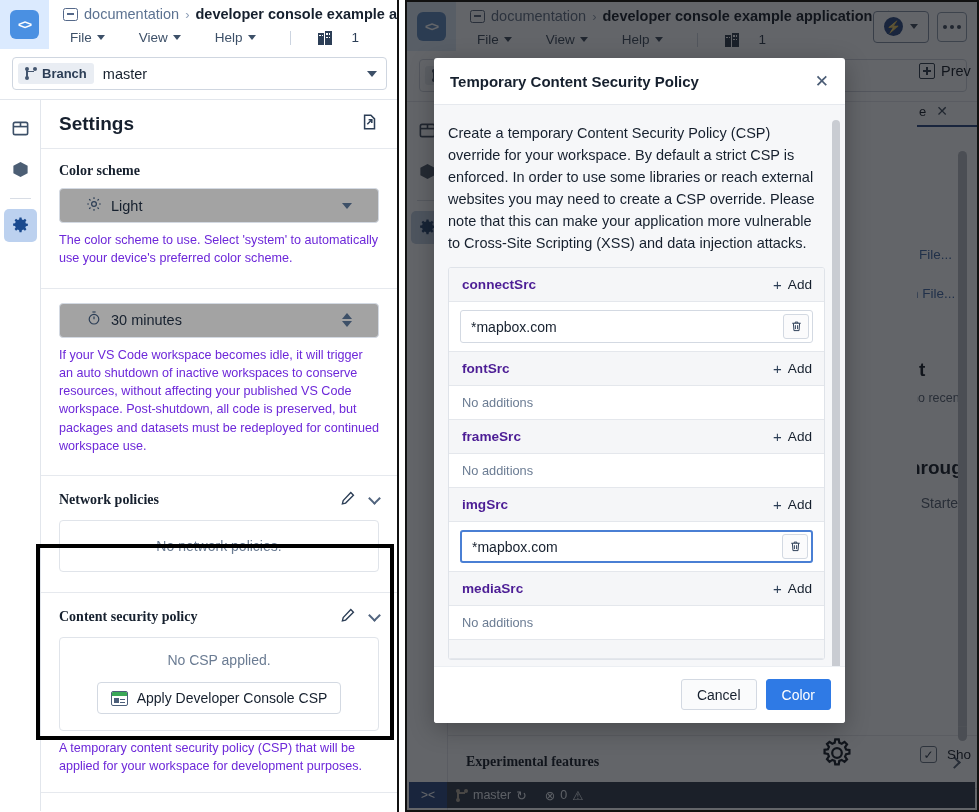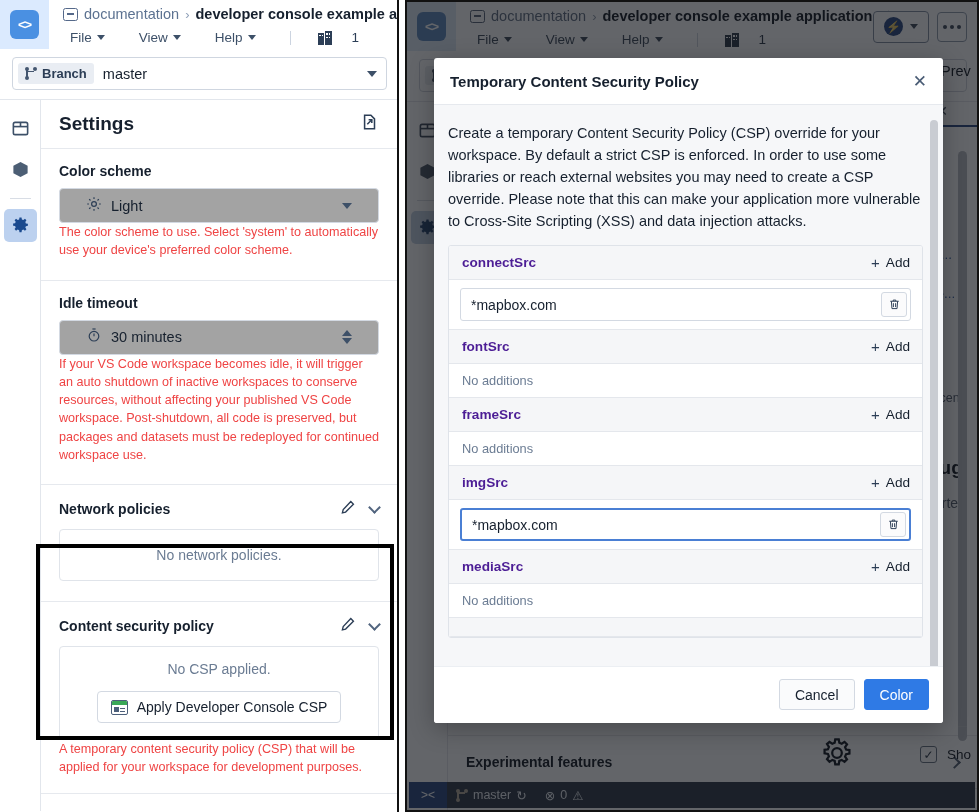--- a/index.html
+++ b/index.html
@@ -123,28 +123,28 @@
   .rail-div { width: 21px; height: 1px; background: #d8dde5; margin: 4px 0 2px; }
 
   
   .settings-col { flex: 1; border-top: 1px solid #e2e6ec; overflow: hidden; background: #fff; position: relative; }
   .settings-head {
     display: flex; align-items: center; justify-content: space-between;
     padding: 13px 18px 13px 18px; border-bottom: 1px solid #e6e9ee;
   }
   .settings-title { font-size: 19px; font-weight: 700; color: #16202e; }
   .sect { padding: 14px 18px 20px; border-bottom: 1px solid #e6e9ee; }
-  .sect-label { font-size: 14px; font-weight: 700; color: #16202e; margin-bottom: 9px; }
+  .sect-label { font-size: 14px; font-weight: 700; color: #16202e; margin-bottom: 9px; font-family: Liberation Serif, serif; }
   .field {
     display: flex; align-items: center; height: 35px; border: 1px solid #d3d9e2;
     border-radius: 4px; background: #a3a3a3; padding: 0 26px; gap: 9px;
   }
   .field-val { flex: 1; font-size: 14.5px; color: #16202e; }
   .help {
-    font-size: 12.6px; color: #ef4444; line-height: 1.45; margin-top: 0;
+    font-size: 12.6px; color: #6d28d9; line-height: 1.45; margin-top: 8px;
   }
   .stepper { display: flex; flex-direction: column; gap: 2px; }
   .stepper b { display: block; width: 0; height: 0; border-left: 5px solid transparent;
                border-right: 5px solid transparent; }
   .stepper b.up { border-bottom: 6px solid #3d5068; }
   .stepper b.dn { border-top: 6px solid #3d5068; }
 
   .sect-row { display: flex; align-items: center; justify-content: space-between; }
   .sect-actions { display: flex; align-items: center; gap: 14px; }
   .empty-box {
@@ -185,21 +185,21 @@
           border-bottom: 2px solid #51647e; }
   .chev.down { transform: rotate(45deg); margin-top: -4px; }
   .chev.right { transform: rotate(-45deg); }
 
   
   .modal-backdrop {
     position: absolute; left: 407px; top: 2px; width: 570px; height: 808px;
     background: rgba(18,24,34,0.42);
   }
   .modal {
-    position: absolute; left: 434px; top: 58px; width: 509px; height: 665px;
+    position: absolute; left: 434px; top: 58px; width: 411px; height: 665px;
     background: #fff; border-radius: 3px; box-shadow: 0 6px 24px rgba(0,0,0,0.28);
     display: flex; flex-direction: column; overflow: hidden;
   }
   .modal-head {
     display: flex; align-items: center; justify-content: space-between;
     padding: 15px 16px 14px 16px; border-bottom: 1px solid #e6e9ee; flex: none;
   }
   .modal-title { font-size: 15px; font-weight: 700; color: #16202e; }
   .modal-x { font-size: 17px; color: #4a5c75; line-height: 1; }
   .modal-body {
@@ -397,21 +397,20 @@
                 <path d="M10 1.5v2.2M10 16.3v2.2M1.5 10h2.2M16.3 10h2.2M4 4l1.6 1.6M14.4 14.4L16 16M16 4l-1.6 1.6M5.6 14.4L4 16"></path>
               </svg>
             </span>
             <span class="field-val">Light</span>
             <span class="sel-caret"></span>
           </div>
           <div class="help">The color scheme to use. Select 'system' to automatically use your device's preferred color scheme.</div>
         </div>
 
         <div class="sect">
-          <div class="sect-label">Idle timeout</div>
           <div class="field">
             <span>
               <svg width="16" height="16" viewBox="0 0 20 20" fill="none" stroke="#2c3e56" stroke-width="1.5">
                 <circle cx="10" cy="11.5" r="6"></circle>
                   <path d="M10 11.5V8"></path>
                   <path d="M8 2.5h4"></path>
               </svg>
             </span>
             <span class="field-val">30 minutes</span>
             <span class="stepper">

